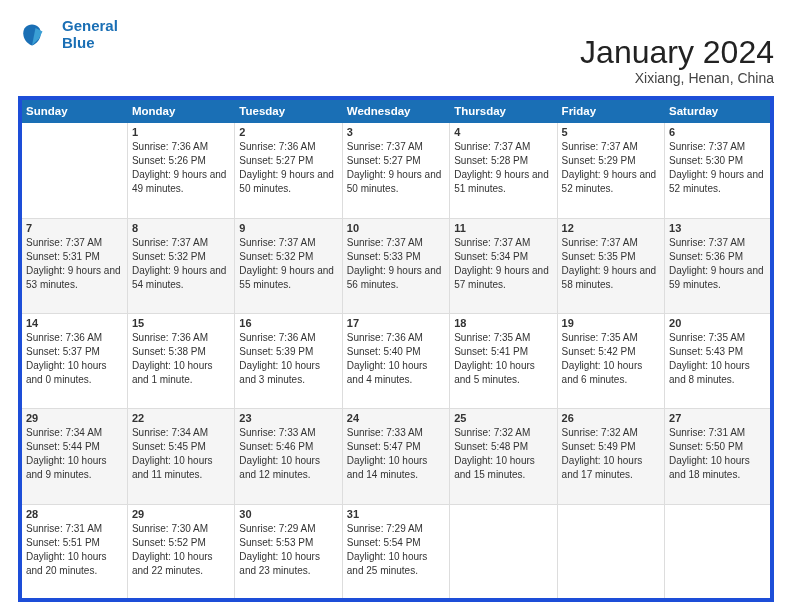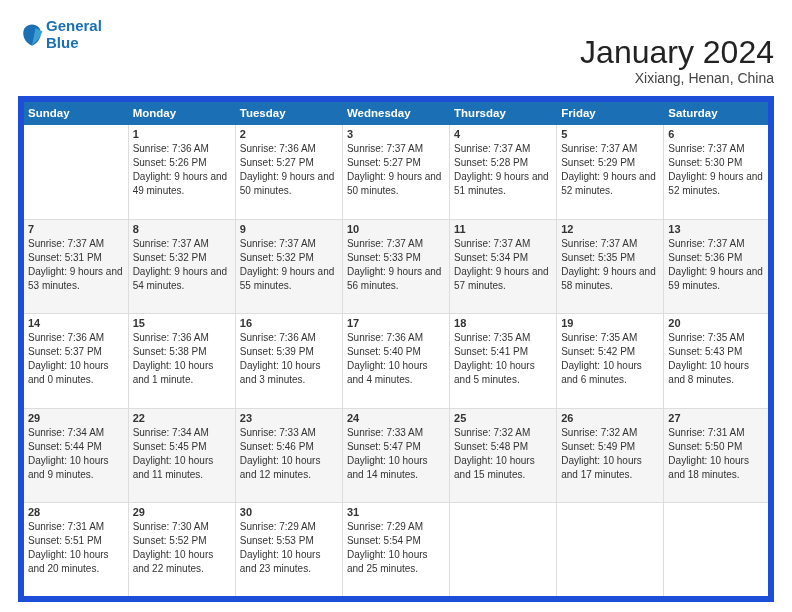--- a/index.html
+++ b/index.html
@@ -19,21 +19,21 @@
     }
     .header {
       display: flex;
       justify-content: space-between;
       align-items: flex-start;
       margin-bottom: 10px;
     }
     .logo {
       display: flex;
       align-items: center;
-      gap: 0;
+      gap: 16px;
     }
     .logo-text {
       font-size: 15px;
       font-weight: bold;
       color: #333;
       line-height: 1.1;
     }
     .logo-text span {
       color: #1a6fb5;
     }
@@ -50,21 +50,21 @@
       font-weight: normal;
       color: #222;
       line-height: 1.1;
     }
     .subtitle {
       font-size: 14px;
       color: #444;
     }
     .calendar {
       flex: 1;
-      border: 6px solid #1d4ed8;
+      border: 4px solid #1d4ed8;
       border-collapse: collapse;
       width: 100%;
       table-layout: fixed;
       padding-left: 17px;
     }
     .calendar th {
       background-color: #1a6fb5;
       color: #fff;
       font-size: 11.5px;
       font-weight: bold;

